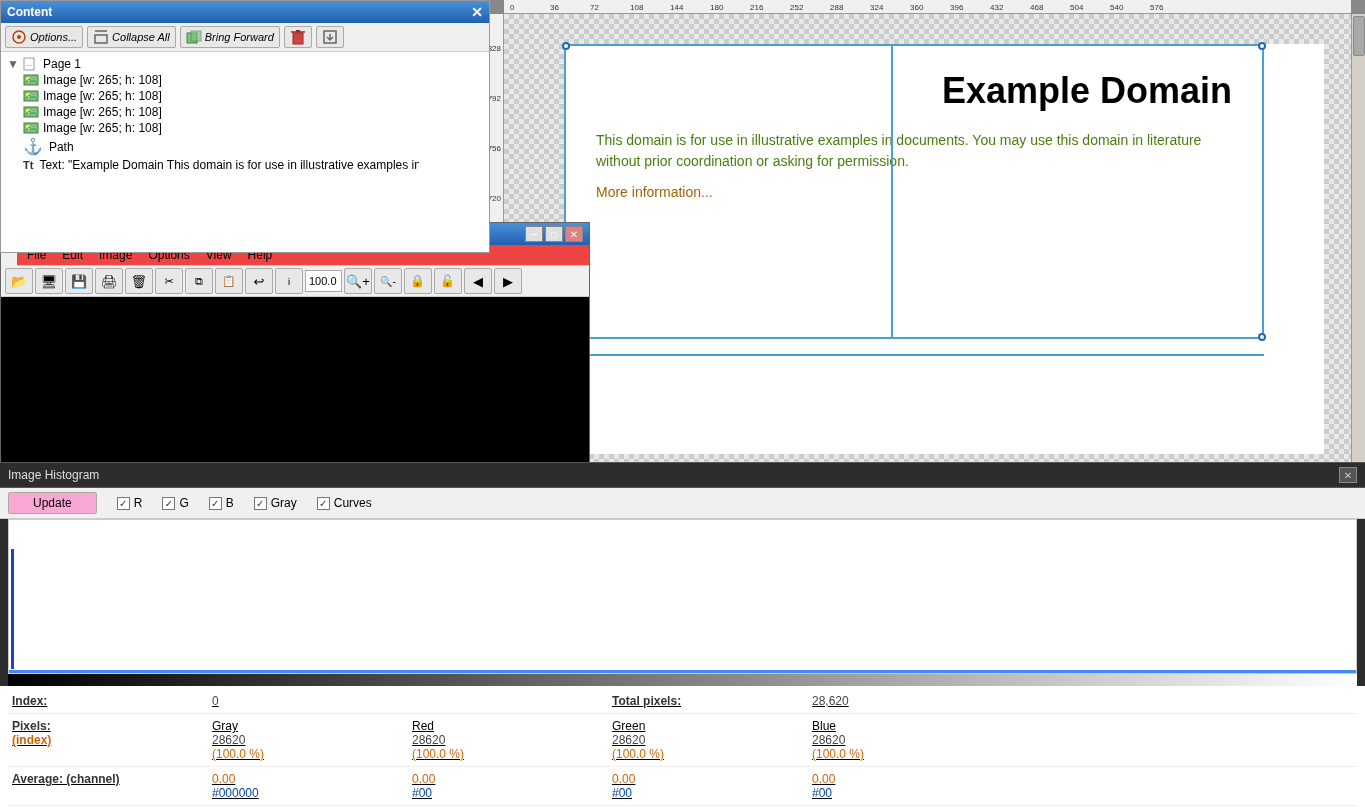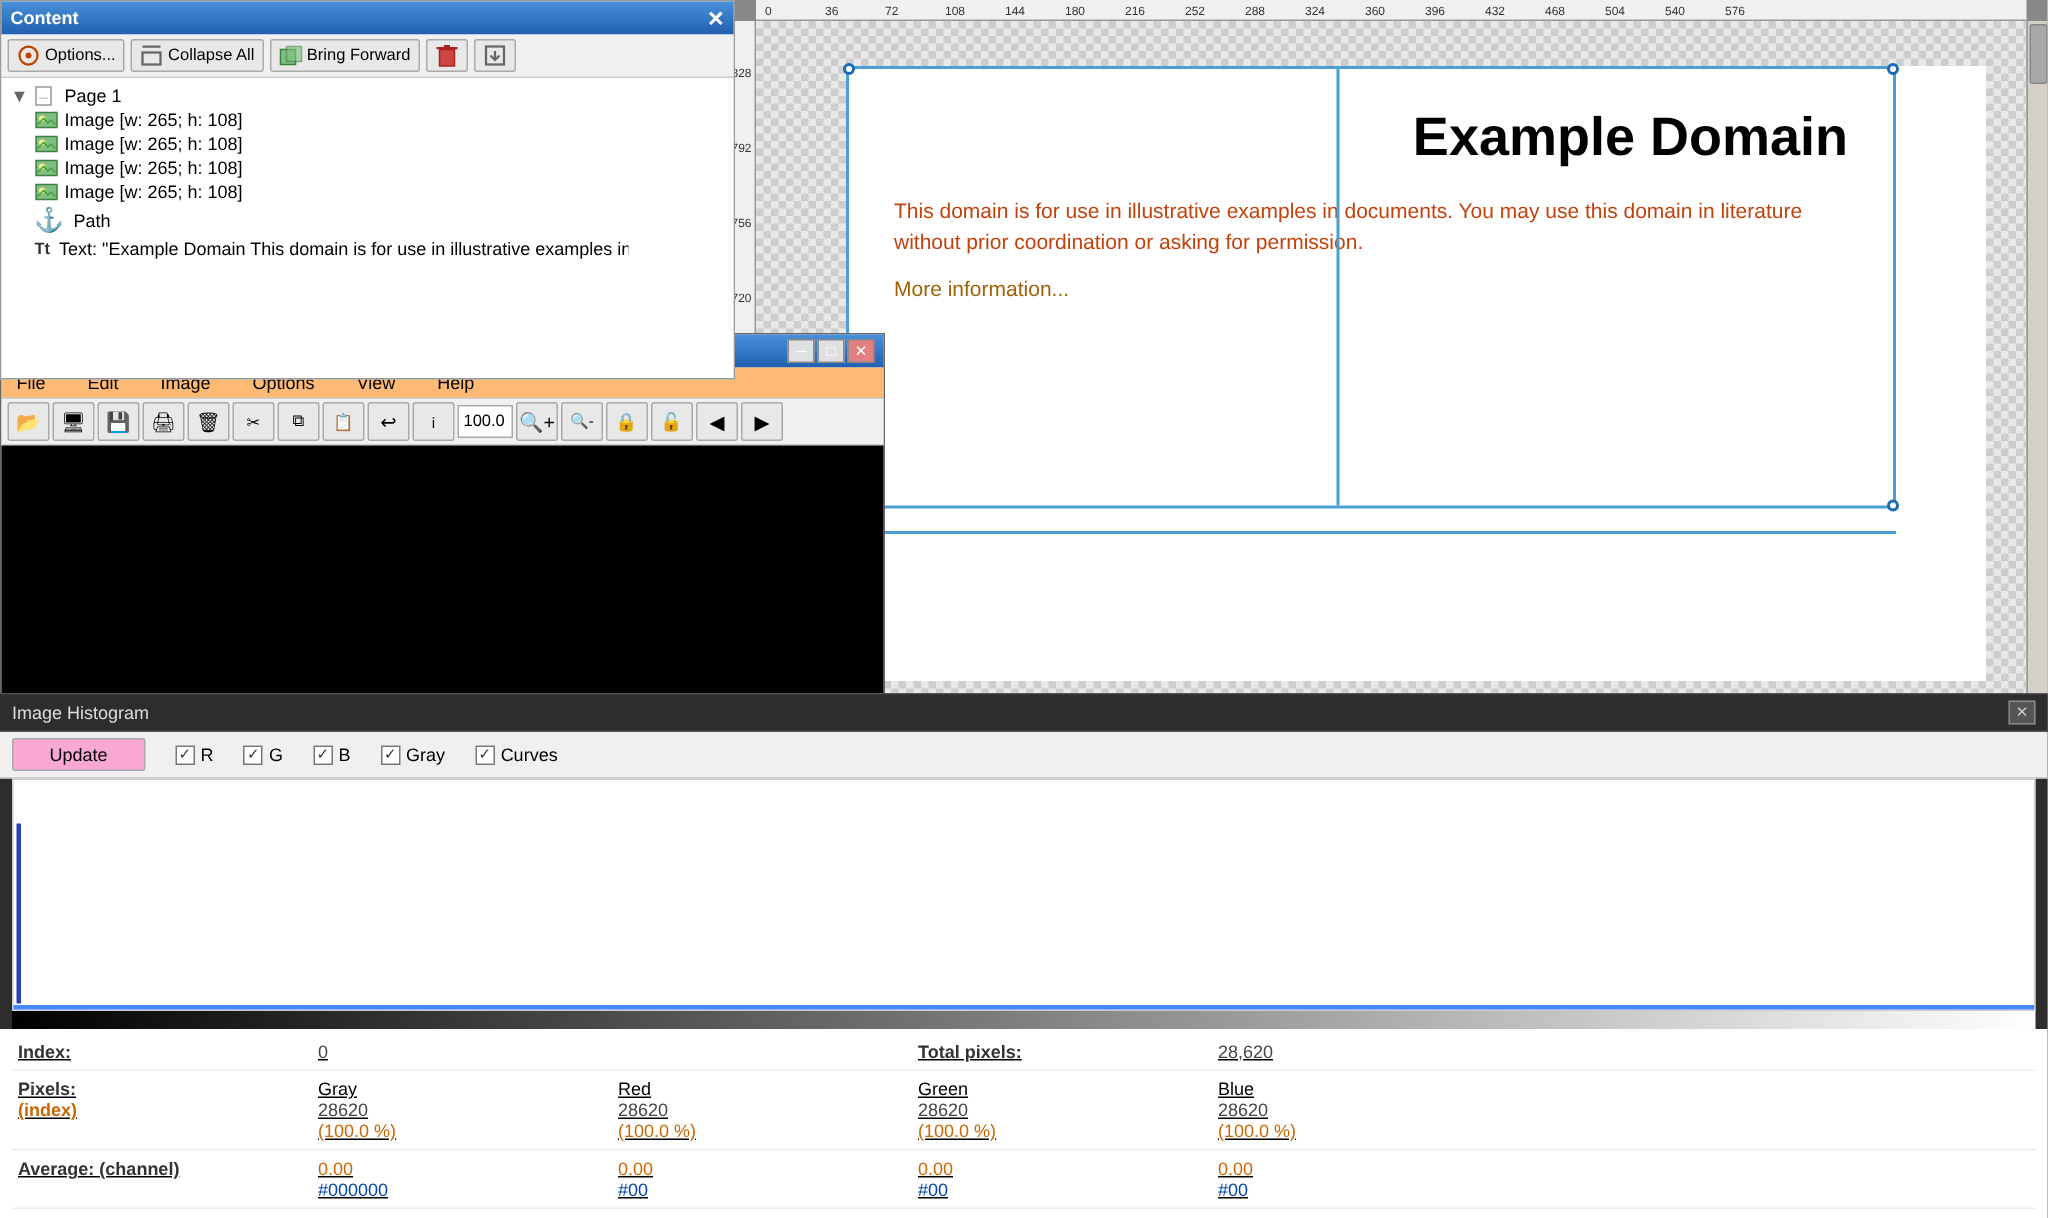--- a/index.html
+++ b/index.html
@@ -33,20 +33,21 @@
       border-bottom: 1px solid #ccc;
     }
     .toolbar-btn {
       display: flex; align-items: center; gap: 3px;
       padding: 2px 5px;
       background: #e8e8e8;
       border: 1px solid #aaa;
       border-radius: 2px;
       cursor: pointer;
       font-size: 11px;
+      font-style: italic;
     }
 
     #content-tree {
       padding: 4px;
       background: white;
       height: 200px;
       overflow-y: auto;
       font-size: 12px;
     }
     .tree-item { padding: 1px 2px; display: flex; align-items: center; gap: 4px; cursor: default; }
@@ -74,24 +75,25 @@
     #irfan-title-left { display: flex; align-items: center; gap: 6px; }
     .win-btn {
       width: 18px; height: 16px;
       background: #e0e0e0;
       border: 1px solid #888;
       display: inline-flex; align-items: center; justify-content: center;
       font-size: 10px; cursor: pointer;
     }
     .win-btns { display: flex; gap: 2px; }
     #irfan-menubar {
-      display: flex; gap: 12px;
-      background: #fdba74;
+      display: flex; gap: 0;
+      background: #ef4444;
       border-bottom: 1px solid #ccc;
       padding: 1px 2px;
+      margin-left: 16px;
     }
     .menu-item {
       padding: 2px 8px;
       cursor: pointer;
       font-size: 12px;
     }
     #irfan-toolbar {
       display: flex; align-items: center; gap: 2px;
       padding: 2px 4px;
       background: #f0f0f0;
@@ -196,21 +198,21 @@
     }
     #webpage-content h1 {
       font-size: 36px;
       font-weight: bold;
       color: #000;
       margin-bottom: 18px;
       text-align: right;
     }
     #webpage-content p {
       font-size: 14px;
-      color: #c2410c;
+      color: #4d7c0f;
       line-height: 1.5;
       margin-bottom: 12px;
     }
     #webpage-content a {
       color: #a16207;
       text-decoration: none;
       font-size: 14px;
     }
     
     .handle {

